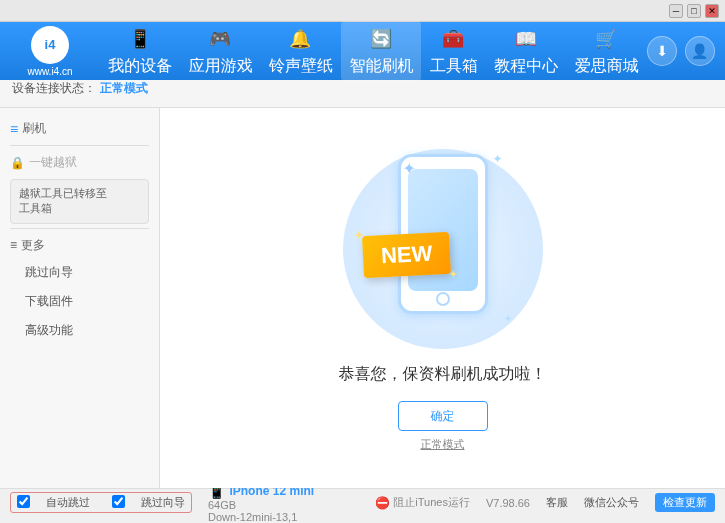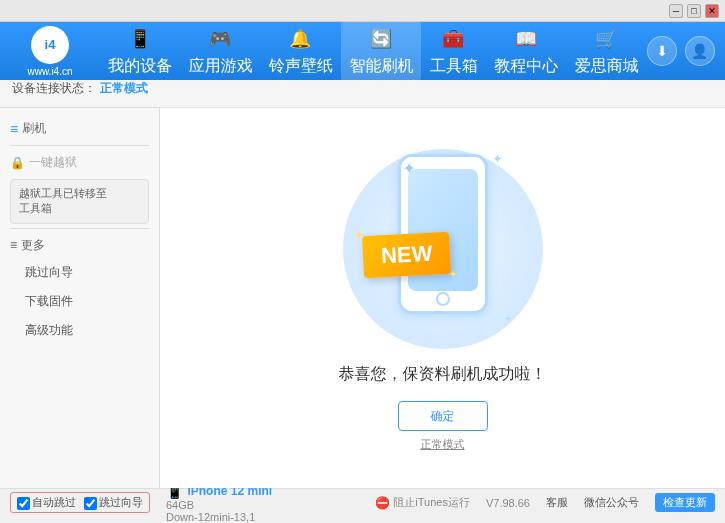--- a/index.html
+++ b/index.html
@@ -286,22 +286,22 @@
       font-size: 11px;
       color: #555;
     }
     .footer-left {
       display: flex;
       align-items: center;
       gap: 4px;
     }
     .footer-checkbox-group {
       display: flex;
-      align-items: flex-end;
-      gap: 2px;
+      align-items: flex-start;
+      gap: 16px;
       border: 1px solid #e08888;
       padding: 2px 6px;
       border-radius: 3px;
       margin-right: 4px;
     }
     .footer-device {
       padding: 2px 8px;
       font-size: 11px;
     }
     .footer-device-name { color: #3399ff; font-weight: bold; font-size: 12px; }

